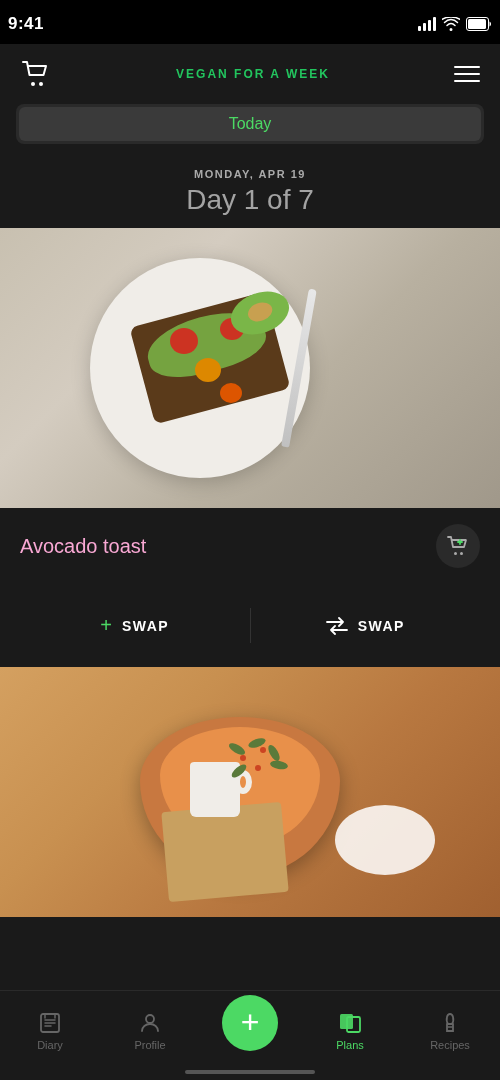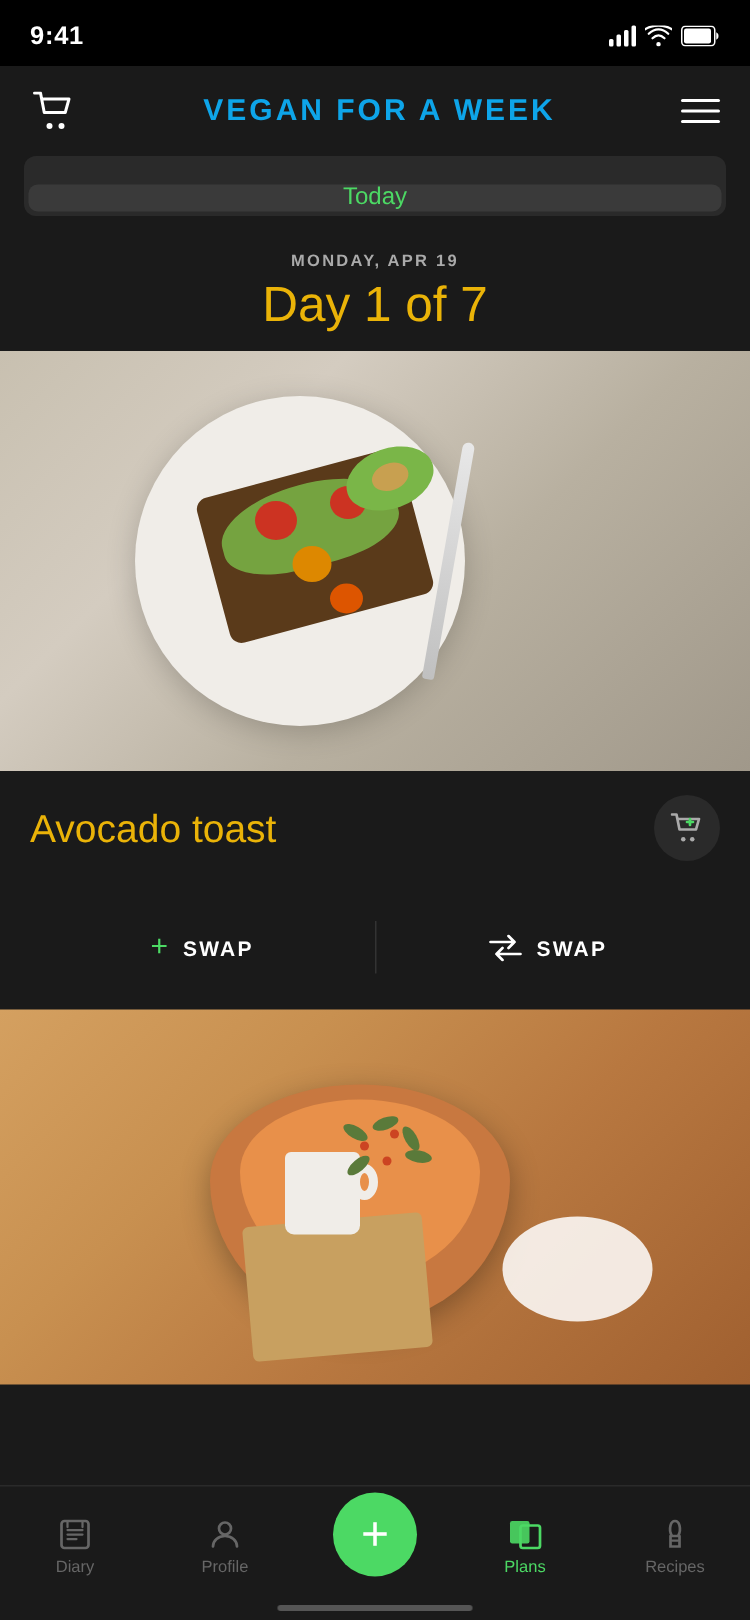--- a/index.html
+++ b/index.html
@@ -12,21 +12,21 @@
       color: #fff;
       overflow-x: hidden;
     }
 
     
     .status-bar {
       background: #000;
       display: flex;
       justify-content: space-between;
       align-items: center;
-      padding: 10px 20px 6px;
+      padding: 10px 8px 6px;
       height: 44px;
     }
     .status-time {
       font-size: 17px;
       font-weight: 600;
       color: #fff;
       letter-spacing: 0.5px;
     }
     .status-icons {
       display: flex;
@@ -55,24 +55,24 @@
       height: 60px;
     }
     .cart-icon {
       width: 32px;
       height: 32px;
       display: flex;
       align-items: center;
       justify-content: center;
     }
     .header-title {
-      font-size: 20px;
+      font-size: 12px;
       font-weight: 700;
       letter-spacing: 2px;
-      color: #0ea5e9;
+      color: #22c55e;
       text-transform: uppercase;
     }
     .menu-icon {
       display: flex;
       flex-direction: column;
       gap: 5px;
       width: 26px;
     }
     .menu-line {
       height: 2px;
@@ -81,21 +81,20 @@
     }
 
     
     .tabs {
       display: flex;
       background: #2a2a2a;
       border-radius: 8px;
       margin: 0 16px 8px;
       padding: 3px;
       height: 40px;
-      align-items: flex-end;
     }
     .tab {
       flex: 1;
       display: flex;
       align-items: center;
       justify-content: center;
       border-radius: 6px;
       font-size: 16px;
       font-weight: 500;
       cursor: pointer;
@@ -116,23 +115,23 @@
     }
     .date-label {
       font-size: 11px;
       font-weight: 700;
       letter-spacing: 1.5px;
       color: #aaa;
       text-transform: uppercase;
       margin-bottom: 4px;
     }
     .day-label {
-      font-size: 33px;
+      font-size: 28px;
       font-weight: 300;
-      color: #eab308;
+      color: #a3a3a3;
     }
 
     
     .food-image-container {
       width: 500px;
       height: 280px;
       background: linear-gradient(135deg, #c8c0b0 0%, #d4ccc0 30%, #b8b0a0 60%, #a0988a 100%);
       position: relative;
       overflow: hidden;
     }
@@ -253,23 +252,23 @@
       text-transform: uppercase;
       margin-bottom: 8px;
     }
     .meal-name-row {
       display: flex;
       justify-content: space-between;
       align-items: center;
       margin-bottom: 16px;
     }
     .meal-name {
-      font-size: 26px;
+      font-size: 20px;
       font-weight: 400;
-      color: #eab308;
+      color: #f9a8d4;
     }
     .cart-add-btn {
       width: 44px;
       height: 44px;
       background: #2a2a2a;
       border-radius: 50%;
       display: flex;
       align-items: center;
       justify-content: center;
       cursor: pointer;

